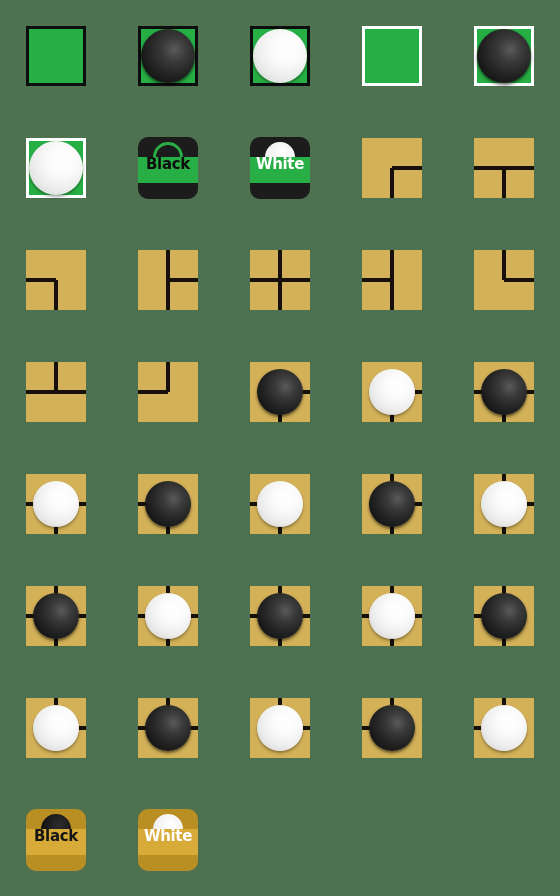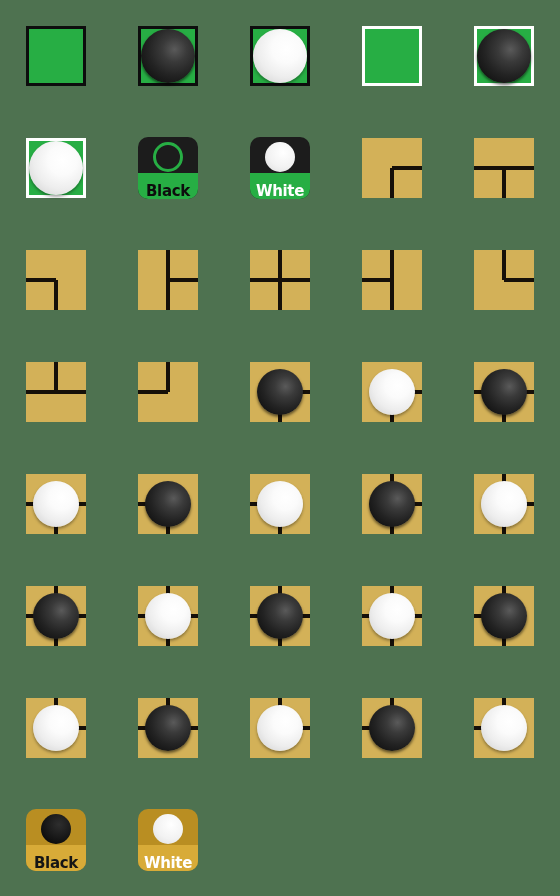--- a/index.html
+++ b/index.html
@@ -90,23 +90,23 @@
   .badge .disc.solid-white{
     background:radial-gradient(circle at 60% 35%, #fff 0%, #f2f2f2 55%, #dcdcdc 100%);
   }
   .badge .disc.outline-green{
     background:transparent;
     border:3px solid #27ae44;
     box-sizing:border-box;
   }
   .badge .band{
     position:absolute;
-    left:0;right:0;bottom:0;
+    left:0;right:0;bottom:16px;
     height:26px;
-    display:flex;align-items:flex-end;justify-content:center;
+    display:flex;align-items:flex-start;justify-content:center;
   }
   .badge .band.green{ background:#27ae44; }
   .badge .band.wood{ background:#d8ab38; }
   .badge .band span{
     font-family:"DejaVu Sans", sans-serif;
     font-weight:bold;
     font-size:15px;
     line-height:1;
     letter-spacing:-.3px;
   }

